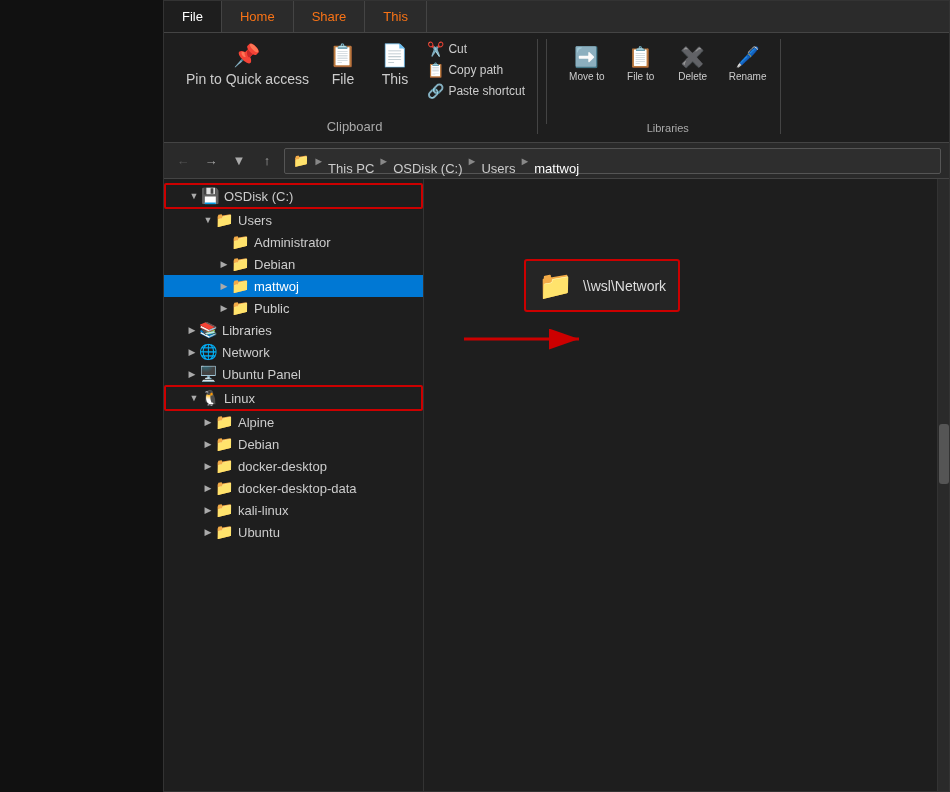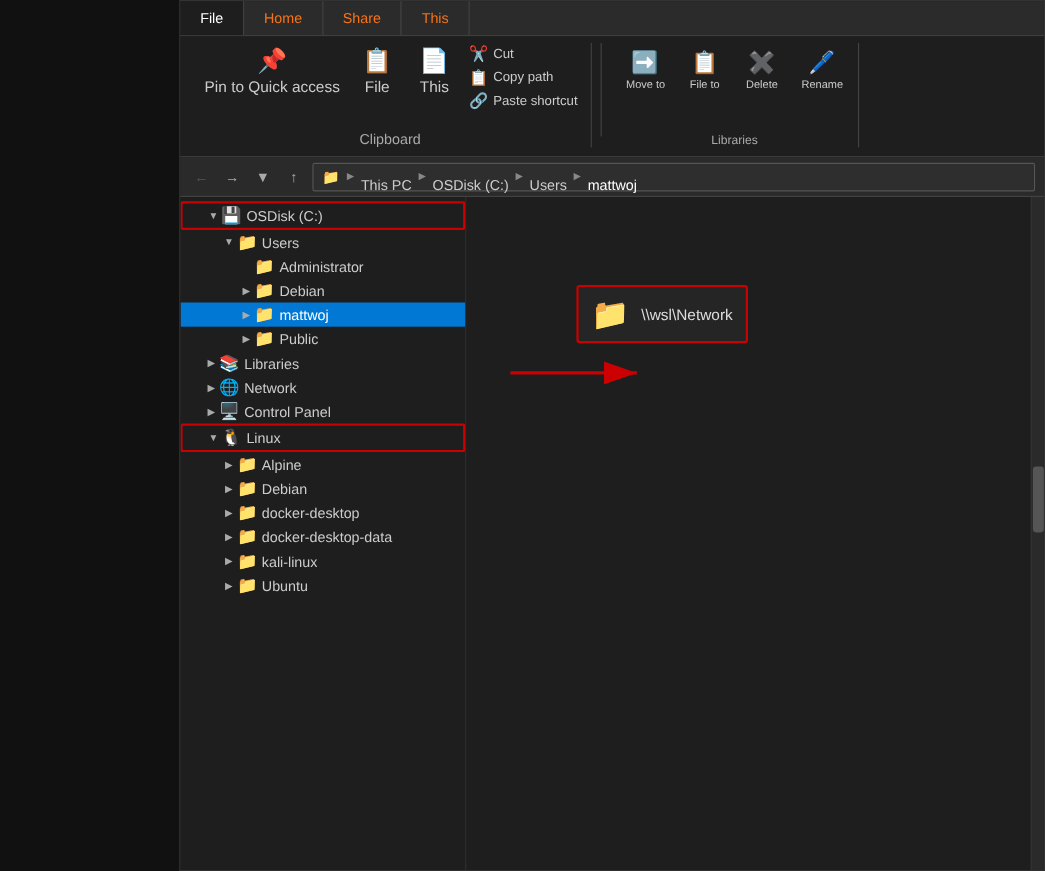--- a/index.html
+++ b/index.html
@@ -498,21 +498,21 @@
 
       <div class="tree-item indent1">
         <span class="chevron right"></span>
         <span class="folder-icon">🌐</span>
         <span>Network</span>
       </div>
 
       <div class="tree-item indent1">
         <span class="chevron right"></span>
         <span class="folder-icon">🖥️</span>
-        <span>Control Panel</span>
+        <span>Ubuntu Panel</span>
       </div>
 
       <div class="tree-item indent1 red-box">
         <span class="chevron down"></span>
         <span class="folder-icon linux-icon">🐧</span>
         <span>Linux</span>
       </div>
 
       <div class="tree-item indent2">
         <span class="chevron right"></span>

